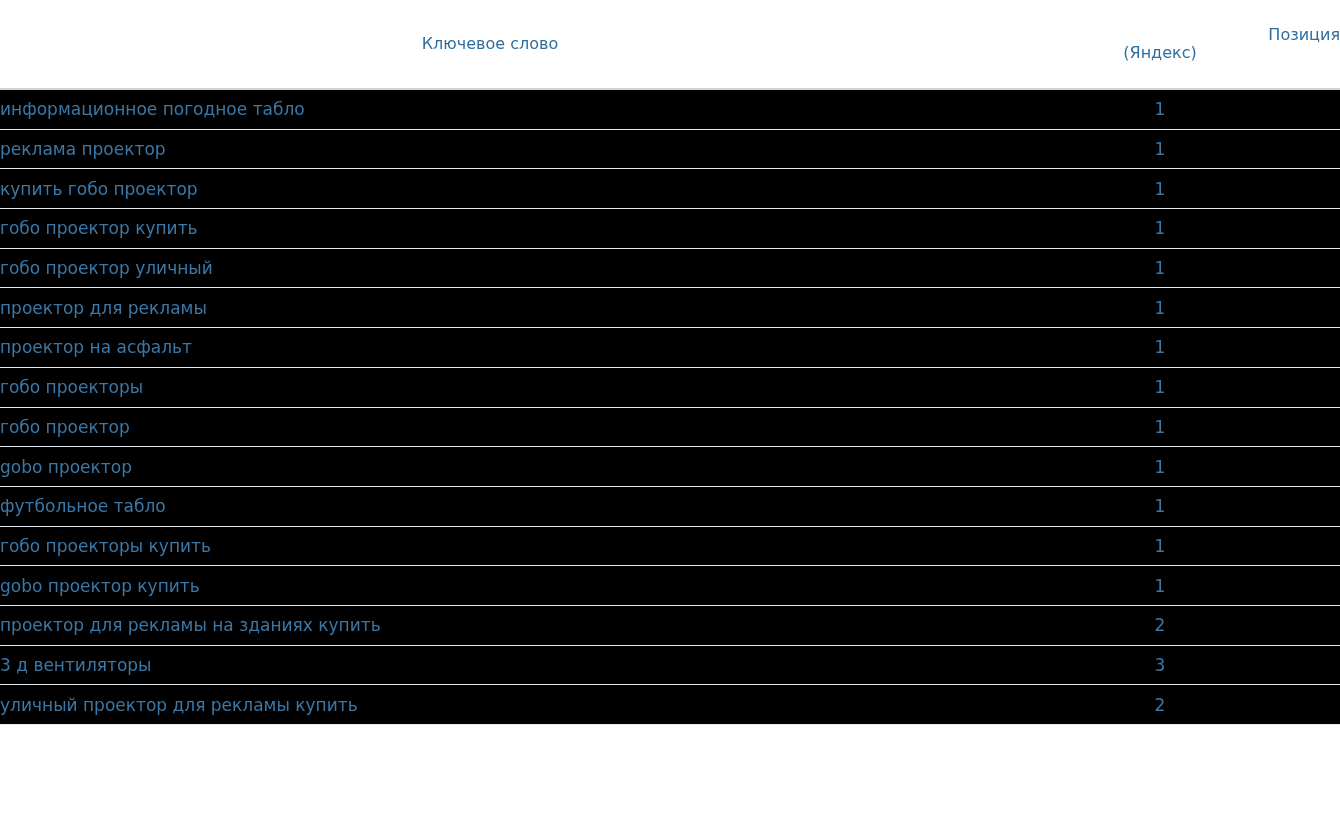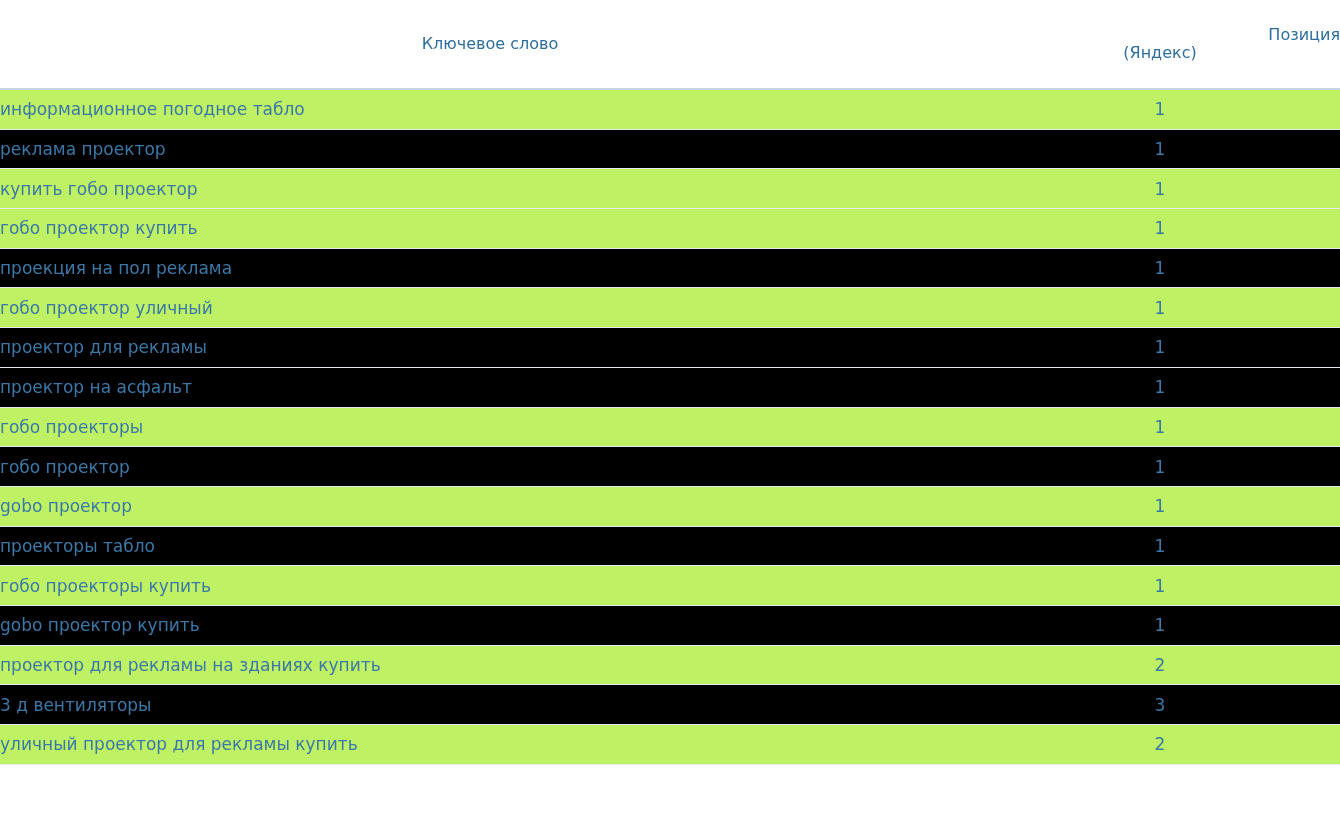--- a/index.html
+++ b/index.html
@@ -55,21 +55,21 @@
   }
   td.kw {
     padding-left: 30px;
     text-align: left;
   }
   td.pos {
     text-align: center;
     padding-right: 48px;
   }
   tbody tr.odd td {
-    background: #bef264;
+    background: #000000;
     margin-left: 32px;
   }
   tbody tr.even td {
     background: #000000;
   }
 </style>
 </head>
 <body>
 
 <div class="table-wrap">
@@ -93,24 +93,20 @@
           <td class="pos">1</td>
         </tr>
         <tr class="odd">
           <td class="kw">купить гобо проектор</td>
           <td class="pos">1</td>
         </tr>
         <tr class="odd">
           <td class="kw">гобо проектор купить</td>
           <td class="pos">1</td>
         </tr>
-        <tr class="even">
-          <td class="kw">проекция на пол реклама</td>
-          <td class="pos">1</td>
-        </tr>
         <tr class="odd">
           <td class="kw">гобо проектор уличный</td>
           <td class="pos">1</td>
         </tr>
         <tr class="even">
           <td class="kw">проектор для рекламы</td>
           <td class="pos">1</td>
         </tr>
         <tr class="even">
           <td class="kw">проектор на асфальт</td>
@@ -122,21 +118,21 @@
         </tr>
         <tr class="even">
           <td class="kw">гобо проектор</td>
           <td class="pos">1</td>
         </tr>
         <tr class="odd">
           <td class="kw">gobo проектор</td>
           <td class="pos">1</td>
         </tr>
         <tr class="even">
-          <td class="kw">проекторы табло</td>
+          <td class="kw">футбольное табло</td>
           <td class="pos">1</td>
         </tr>
         <tr class="odd">
           <td class="kw">гобо проекторы купить</td>
           <td class="pos">1</td>
         </tr>
         <tr class="even">
           <td class="kw">gobo проектор купить</td>
           <td class="pos">1</td>
         </tr>

